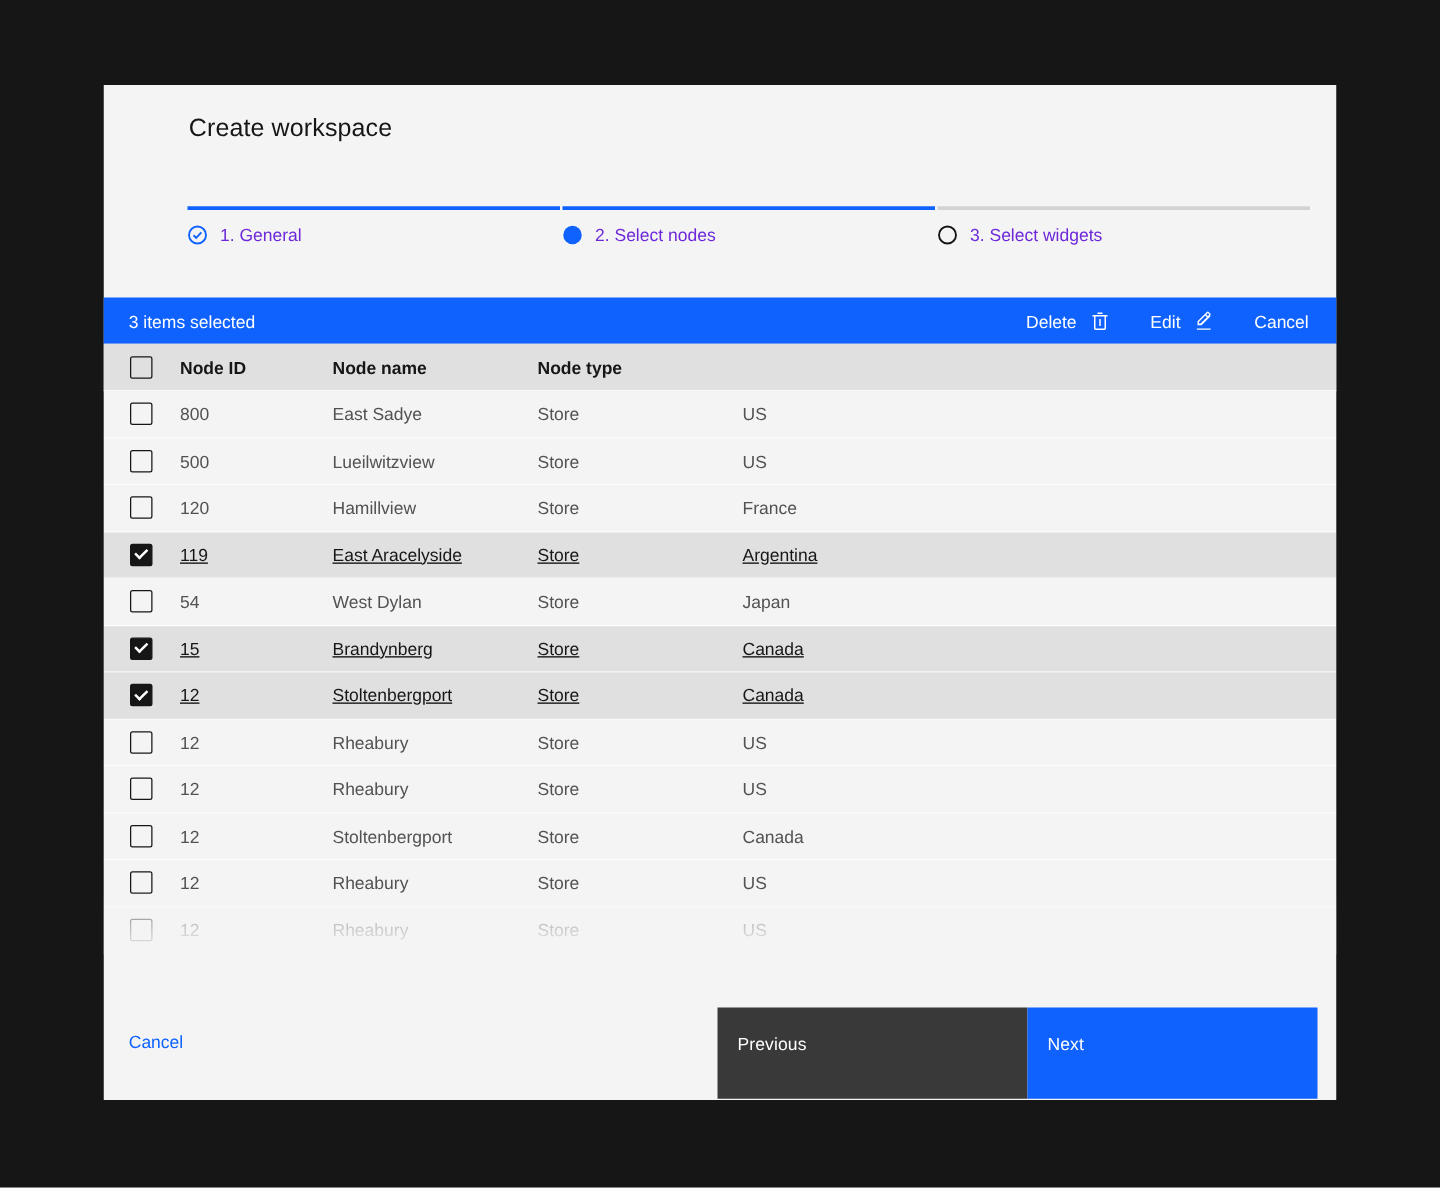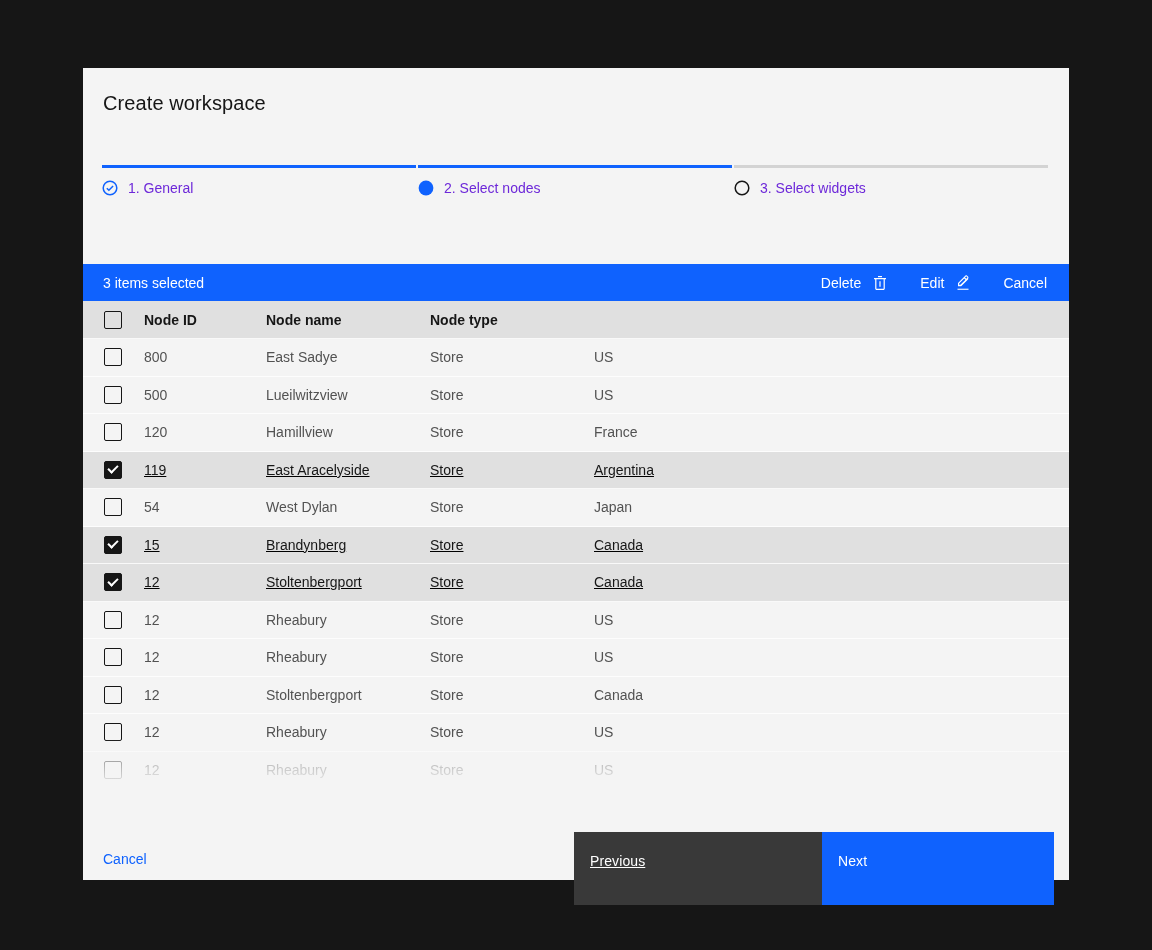--- a/index.html
+++ b/index.html
@@ -9,21 +9,21 @@
     font-family:"Liberation Sans","DejaVu Sans",sans-serif;
     position:relative;
   }
   .modal {
     position:absolute; left:83px; top:68px;
     width:986px; height:812px;
     background:#f4f4f4;
   }
 
   
-  .modal-header { position:relative; height:196px; }
+  .modal-header { position:relative; height:170px;margin-left:48px; }
   .modal-title {
     position:absolute; left:20px; top:24px;
     font-size:20px; font-weight:400; color:#161616; letter-spacing:.1px;
   }
   .progress {
     position:absolute; left:19px; right:21px; top:97px;
     display:flex; gap:2px;
   }
   .progress-step { flex:1; cursor:pointer; }
   .step-line { height:3px; background:#d3d3d3; }
@@ -98,21 +98,21 @@
   .cancel-link {
     position:absolute; left:20px; top:62px;
     font-size:14px; color:#0f62fe; text-decoration:none; cursor:pointer;
   }
   .footer-btn {
     position:absolute; top:43px; height:73px;
     border:none; font-family:inherit; font-size:14px; color:#ffffff;
     display:flex; align-items:flex-start; justify-content:flex-start;
     padding:21px 16px 0 16px; cursor:pointer; letter-spacing:.1px;
   }
-  .btn-previous { left:491px; width:248px; background:#393939;text-decoration:underline; }
+  .btn-previous { left:491px; width:248px; background:#393939; }
   .btn-next { left:739px; width:232px; background:#0f62fe; }
 </style>
 </head>
 <body>
 
 <div class="modal">
 
   <div class="modal-header">
     <div class="modal-title">Create workspace</div>
     <div class="progress">

